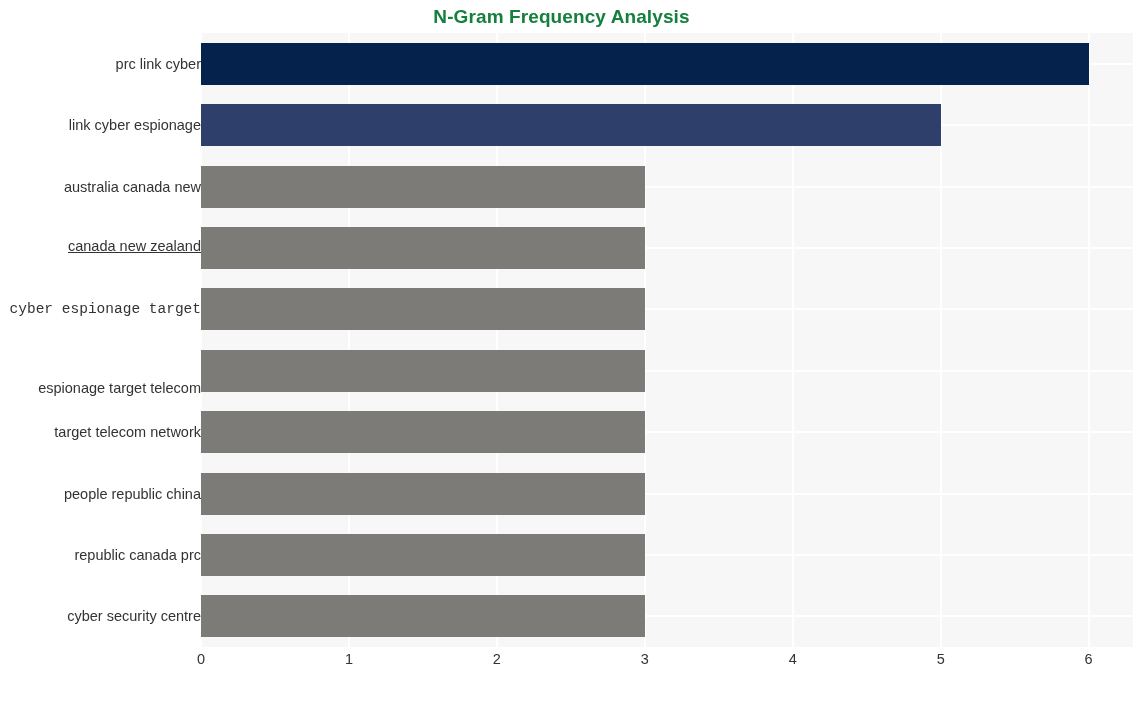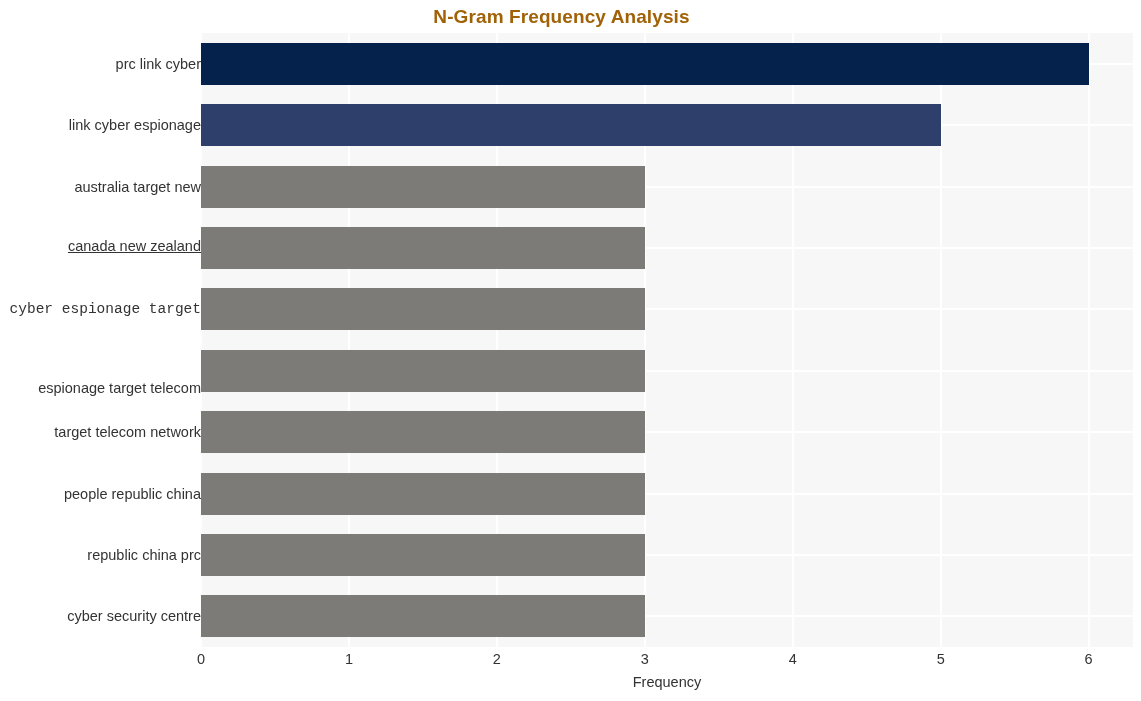--- a/index.html
+++ b/index.html
@@ -25,21 +25,21 @@
 
   
   #chart-title {
     position: absolute;
     left: 0;
     top: 6px;
     width: 1123px;
     text-align: center;
     font-size: 19px;
     font-weight: bold;
-    color: #a16207;
+    color: #15803d;
     letter-spacing: 0.1px;
   }
 
   
   #plot-area {
     position: absolute;
     left: 201px;
     top: 33px;
     width: 932px;
     height: 614px;
@@ -156,35 +156,34 @@
         <div class="bar" title="target telecom network: 3" style="top: 378.1px; width: 443.81px; background: rgb(124, 123, 119);"></div>
         <div class="bar" title="people republic china: 3" style="top: 439.5px; width: 443.81px; background: rgb(124, 123, 119);"></div>
         <div class="bar" title="republic china prc: 3" style="top: 500.9px; width: 443.81px; background: rgb(124, 123, 119);"></div>
         <div class="bar" title="cyber security centre: 3" style="top: 562.3px; width: 443.81px; background: rgb(124, 123, 119);"></div>
       </div>
   </div>
 
   <div id="y-axis-labels">
       <div class="ytick" style="top: 22.7px; text-align: right;">prc link cyber</div>
       <div class="ytick" style="top: 84.1px;">link cyber espionage</div>
-      <div class="ytick" style="top: 145.5px;">australia target new</div>
+      <div class="ytick" style="top: 145.5px;">australia canada new</div>
       <div class="ytick" style="top: 205px; text-decoration: underline;">canada new zealand</div>
       <div class="ytick" style="top: 268.3px; font-family: Liberation Mono, monospace;">cyber espionage target</div>
       <div class="ytick" style="top: 347px;">espionage target telecom</div>
       <div class="ytick" style="top: 391.1px;">target telecom network</div>
       <div class="ytick" style="top: 452.5px;">people republic china</div>
-      <div class="ytick" style="top: 513.9px;">republic china prc</div>
+      <div class="ytick" style="top: 513.9px;">republic canada prc</div>
       <div class="ytick" style="top: 575.3px;">cyber security centre</div>
     </div>
 
   <div id="x-axis-labels">
       <div class="xtick" style="left: 0px;">0</div>
       <div class="xtick" style="left: 147.937px;">1</div>
       <div class="xtick" style="left: 295.873px;">2</div>
       <div class="xtick" style="left: 443.81px;">3</div>
       <div class="xtick" style="left: 591.746px;">4</div>
       <div class="xtick" style="left: 739.683px;">5</div>
       <div class="xtick" style="left: 887.619px;">6</div>
     </div>
 
-  <div id="x-axis-title">Frequency</div>
 
 </div>
 
 </body></html>

